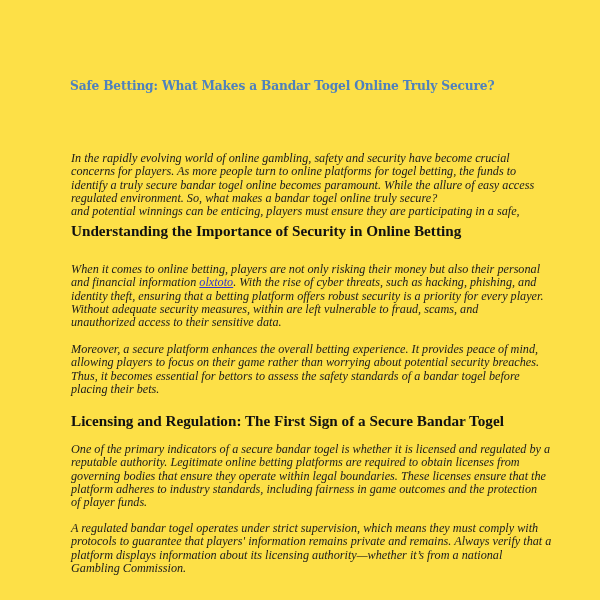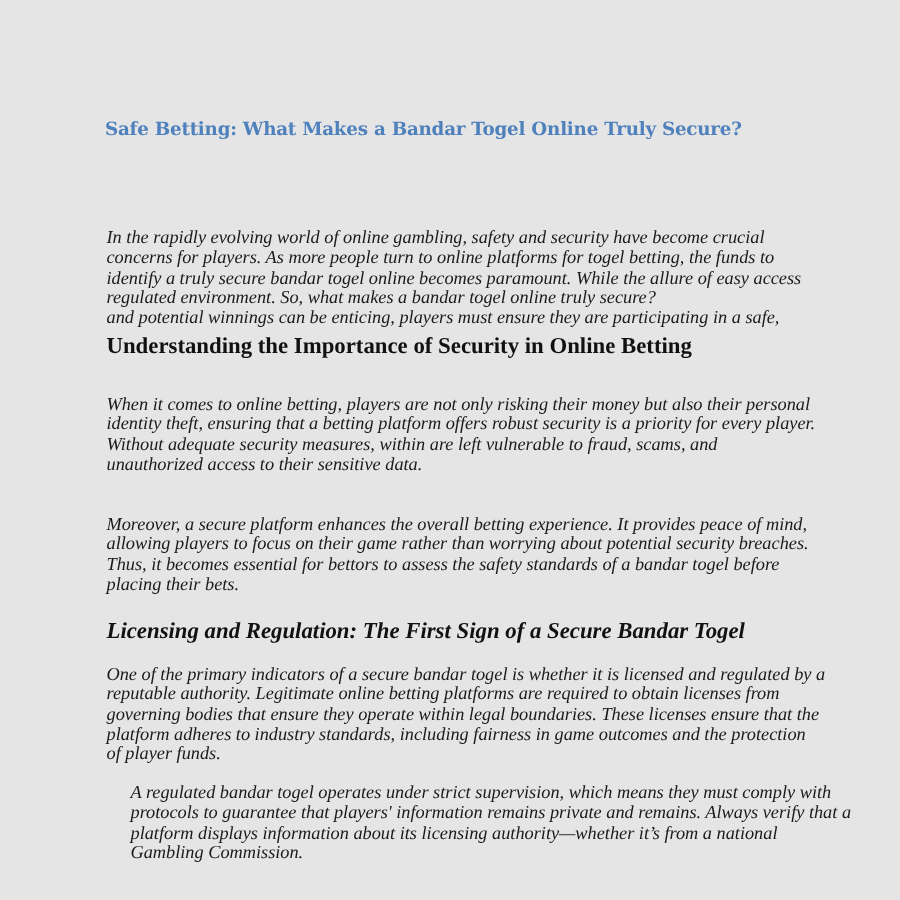--- a/index.html
+++ b/index.html
@@ -12,21 +12,21 @@
       height: 600px;
       overflow: hidden;
       position: relative;
     }
     .page {
       position: absolute;
       left: 0;
       top: 0;
       width: 600px;
       height: 600px;
-      background: #e5e5e5;
+      background: #fde047;
     }
     .doc-title {
       position: absolute;
       left: 70px;
       top: 79px;
       margin: 0;
       font-family: "DejaVu Serif", serif;
       font-weight: bold;
       font-size: 12.2px;
       letter-spacing: -0.15px;
@@ -61,43 +61,44 @@
     }
     .doc-link {
       color: #3333cc;
       text-decoration: underline;
       cursor: pointer;
     }
     #para-1 { top: 152px; }
     #heading-1 { top: 222px; }
     #para-2 { top: 263px; }
     #para-3 { top: 343px; }
-    #heading-2 { top: 412px; font-style: italic; }
+    #heading-2 { top: 412px; }
     #para-4 { top: 443px; }
-    #para-5 { top: 522px; margin-left: 16px; }
+    #para-5 { top: 522px; }
   </style>
 </head>
 <body>
 
 <div class="page">
 
   <h1 class="doc-title">Safe Betting: What Makes a Bandar Togel Online Truly Secure?</h1>
 
   <div class="body-block" id="para-1">
     <span class="line">In the rapidly evolving world of online gambling, safety and security have become crucial</span>
     <span class="line">concerns for players. As more people turn to online platforms for togel betting, the funds to</span>
     <span class="line">identify a truly secure bandar togel online becomes paramount. While the allure of easy access</span>
     <span class="line">regulated environment. So, what makes a bandar togel online truly secure?</span>
     <span class="line">and potential winnings can be enticing, players must ensure they are participating in a safe,</span>
   </div>
 
   <h2 class="section-heading" id="heading-1">Understanding the Importance of Security in Online Betting</h2>
 
   <div class="body-block" id="para-2">
     <span class="line">When it comes to online betting, players are not only risking their money but also their personal</span>
+    <span class="line"><span>and financial information </span><a class="doc-link">olxtoto</a><span>. With the rise of cyber threats, such as hacking, phishing, and</span></span>
     <span class="line">identity theft, ensuring that a betting platform offers robust security is a priority for every player.</span>
     <span class="line">Without adequate security measures, within are left vulnerable to fraud, scams, and</span>
     <span class="line">unauthorized access to their sensitive data.</span>
   </div>
 
   <div class="body-block" id="para-3">
     <span class="line">Moreover, a secure platform enhances the overall betting experience. It provides peace of mind,</span>
     <span class="line">allowing players to focus on their game rather than worrying about potential security breaches.</span>
     <span class="line">Thus, it becomes essential for bettors to assess the safety standards of a bandar togel before</span>
     <span class="line">placing their bets.</span>

